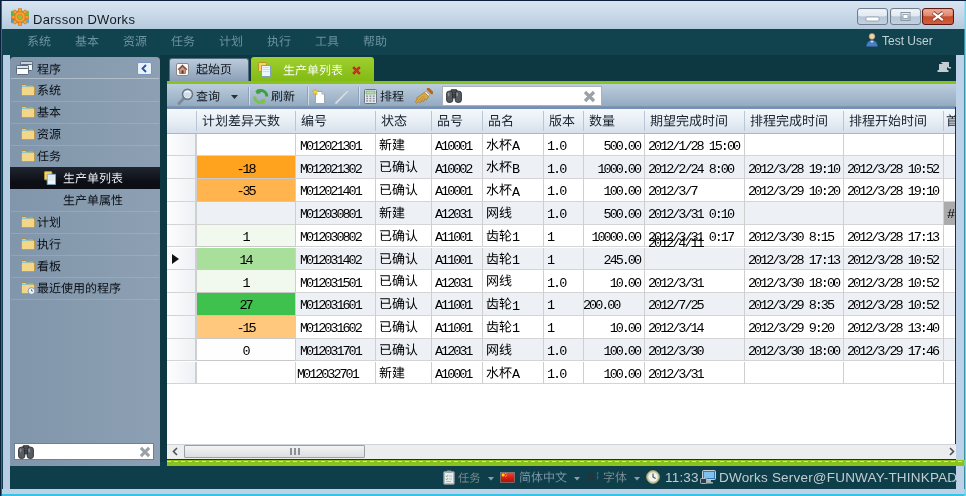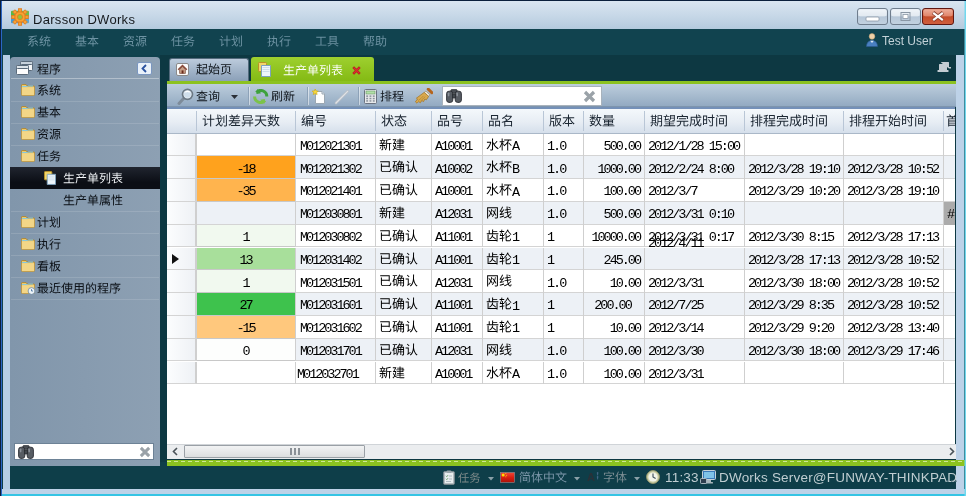--- a/index.html
+++ b/index.html
@@ -610,21 +610,21 @@
     <div class="mono" style="position:absolute;left:583px;top:229.9px;width:57px;text-align:right">10000.00</div>
     <div class="mono" style="position:absolute;left:648px;top:229.9px">2012/3/31 0:17</div>
     <div class="mono" style="position:absolute;left:748px;top:229.9px">2012/3/30 8:15</div>
     <div class="mono" style="position:absolute;left:847px;top:229.9px">2012/3/28 17:13</div>
     <div style="position:absolute;left:167px;top:247.5px;width:788px;height:22.8px;background:#edf1f6;border-bottom:1px solid #d4d4d4"></div>
     <div style="position:absolute;left:167px;top:247.5px;width:29px;height:22.8px;background:linear-gradient(90deg,#fcfdfe,#eef1f5);border-right:1px solid #cfcfcf;border-bottom:1px solid #d4d4d4"></div>
     <svg width="7" height="10" viewBox="0 0 7 10" style="position:absolute;left:172px;top:254.0px">
       <path d="M0 0 L7 5 L0 10 Z" fill="#111"></path>
     </svg>
     <div style="position:absolute;left:196px;top:247.5px;width:99px;height:22.8px;background:#a8df9b;border-bottom:1px solid #c8c8c8"></div>
-    <div class="mono" style="position:absolute;left:196px;top:252.7px;width:99px;text-align:center">13</div>
+    <div class="mono" style="position:absolute;left:196px;top:252.7px;width:99px;text-align:center">14</div>
     <div style="position:absolute;left:196px;top:247.5px;width:1px;height:22.8px;background:#cfcfcf"></div>
     <div style="position:absolute;left:295px;top:247.5px;width:1px;height:22.8px;background:#cfcfcf"></div>
     <div style="position:absolute;left:375px;top:247.5px;width:1px;height:22.8px;background:#cfcfcf"></div>
     <div style="position:absolute;left:431px;top:247.5px;width:1px;height:22.8px;background:#cfcfcf"></div>
     <div style="position:absolute;left:482px;top:247.5px;width:1px;height:22.8px;background:#cfcfcf"></div>
     <div style="position:absolute;left:543px;top:247.5px;width:1px;height:22.8px;background:#cfcfcf"></div>
     <div style="position:absolute;left:583px;top:247.5px;width:1px;height:22.8px;background:#cfcfcf"></div>
     <div style="position:absolute;left:644px;top:247.5px;width:1px;height:22.8px;background:#cfcfcf"></div>
     <div style="position:absolute;left:744px;top:247.5px;width:1px;height:22.8px;background:#cfcfcf"></div>
     <div style="position:absolute;left:843px;top:247.5px;width:1px;height:22.8px;background:#cfcfcf"></div>
@@ -710,21 +710,21 @@
     </div>
     <div class="mono" style="position:absolute;left:435px;top:298.3px">A11001</div>
     <div style="position:absolute;left:486px;top:297.1px">
       <svg class="ct" style="width:26.0px;height:13px;" viewBox="0 -880 2000 1000" fill="#000">
         <use href="#u9F7F" x="0"></use>
         <use href="#u8F6E" x="1000"></use>
       </svg>
     </div>
     <div class="mono" style="position:absolute;left:512px;top:298.5px">1</div>
     <div class="mono" style="position:absolute;left:547px;top:298.3px">1</div>
-    <div class="mono" style="position:absolute;left:583px;top:298.3px;width:59px;text-align:center">200.00</div>
+    <div class="mono" style="position:absolute;left:583px;top:298.3px;width:59px;text-align:left">200.00</div>
     <div class="mono" style="position:absolute;left:648px;top:298.3px">2012/7/25</div>
     <div class="mono" style="position:absolute;left:748px;top:298.3px">2012/3/29 8:35</div>
     <div class="mono" style="position:absolute;left:847px;top:298.3px">2012/3/28 10:52</div>
     <div style="position:absolute;left:167px;top:315.9px;width:788px;height:22.8px;background:#ffffff;border-bottom:1px solid #d4d4d4"></div>
     <div style="position:absolute;left:167px;top:315.9px;width:29px;height:22.8px;background:linear-gradient(90deg,#fcfdfe,#eef1f5);border-right:1px solid #cfcfcf;border-bottom:1px solid #d4d4d4"></div>
     <div style="position:absolute;left:196px;top:315.9px;width:99px;height:22.8px;background:#ffc87d;border-bottom:1px solid #c8c8c8"></div>
     <div class="mono" style="position:absolute;left:196px;top:321.1px;width:99px;text-align:center">-15</div>
     <div style="position:absolute;left:196px;top:315.9px;width:1px;height:22.8px;background:#cfcfcf"></div>
     <div style="position:absolute;left:295px;top:315.9px;width:1px;height:22.8px;background:#cfcfcf"></div>
     <div style="position:absolute;left:375px;top:315.9px;width:1px;height:22.8px;background:#cfcfcf"></div>

